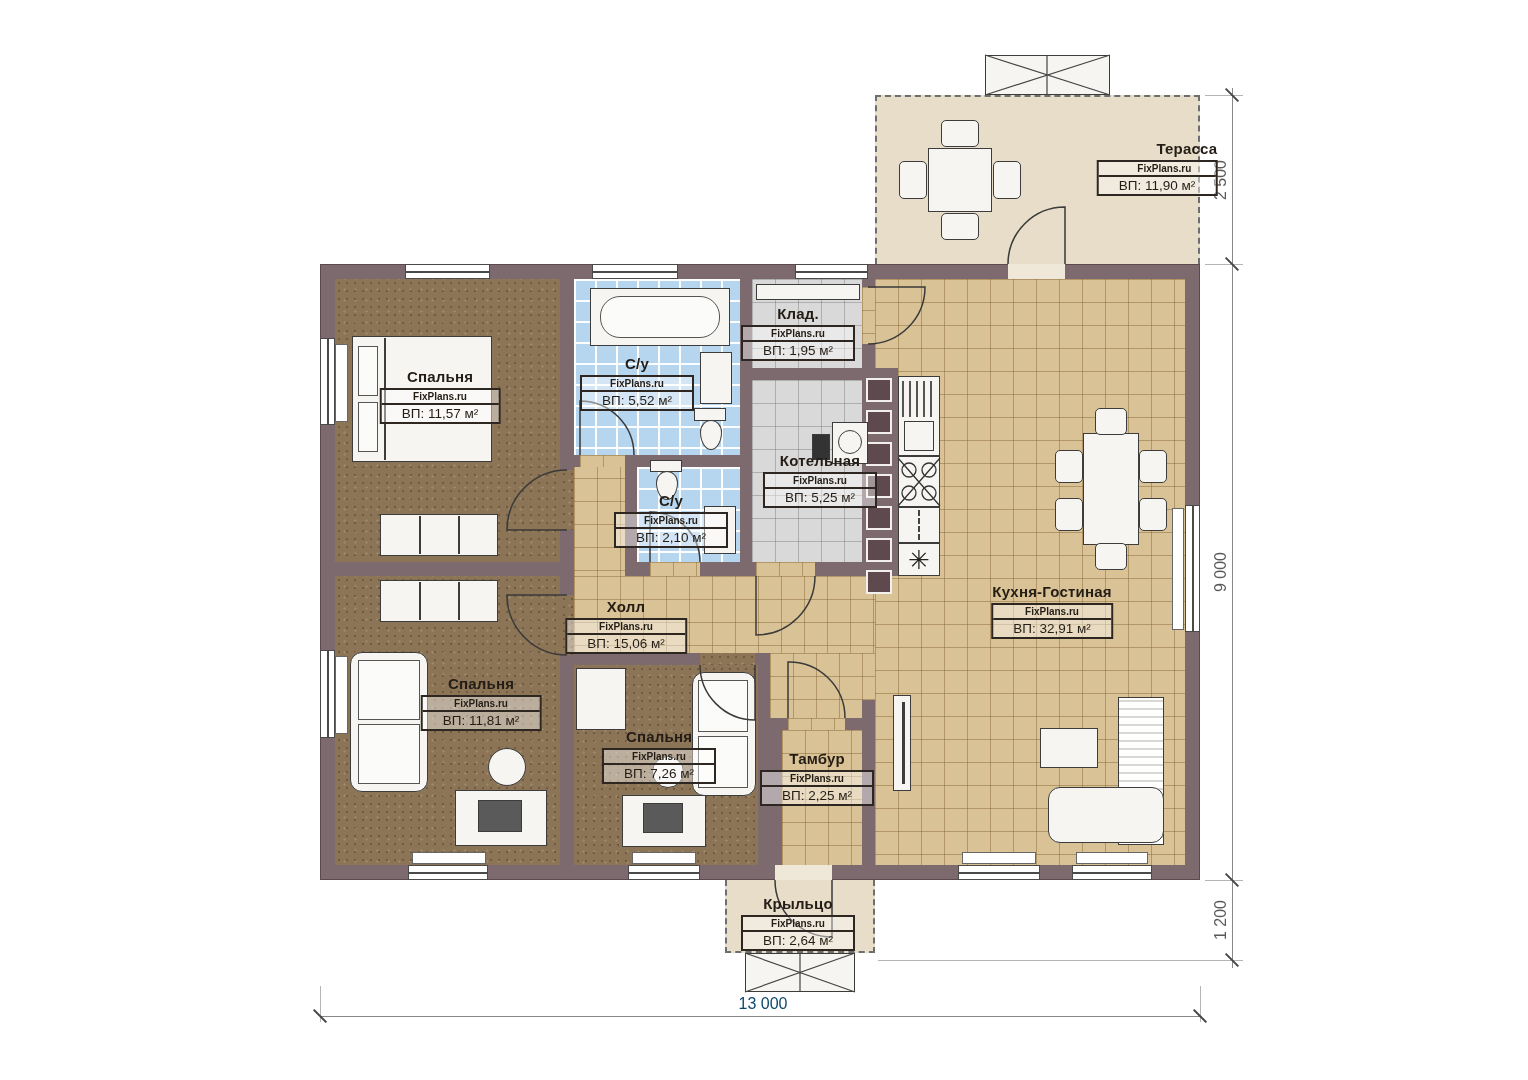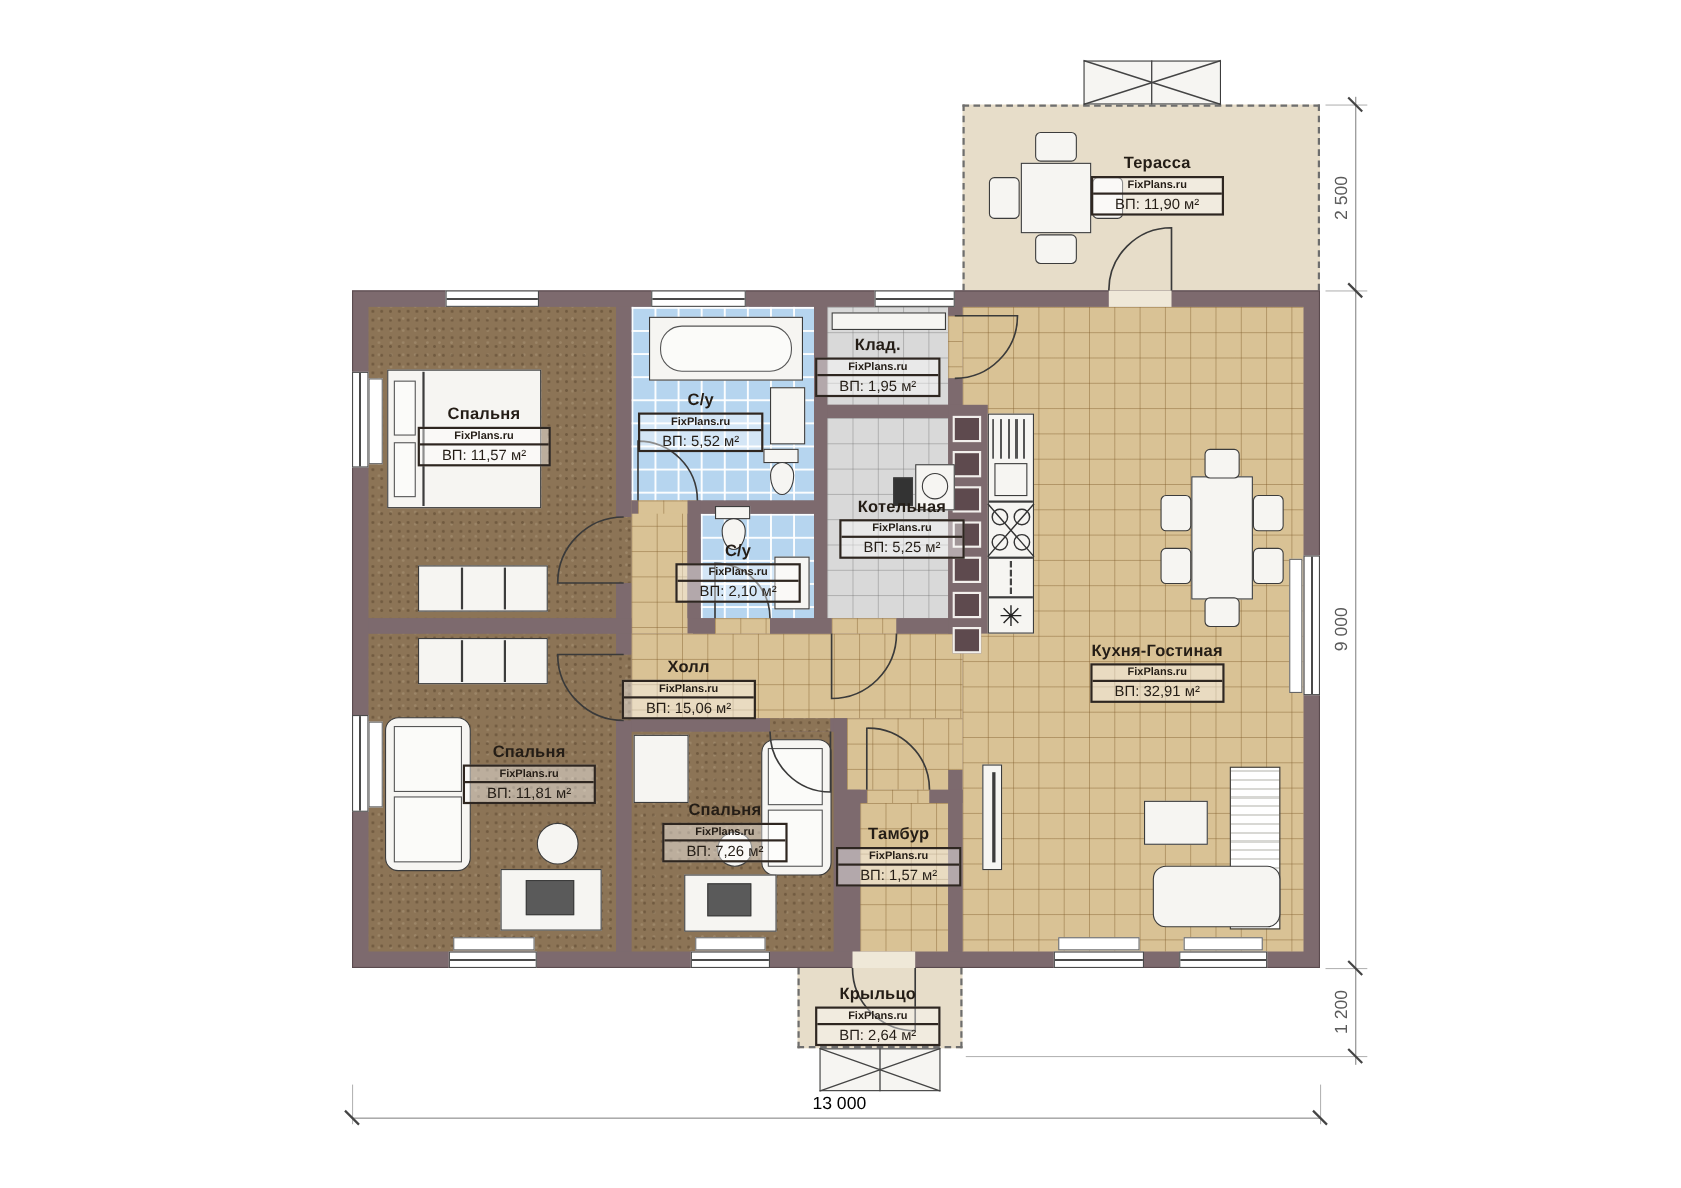--- a/index.html
+++ b/index.html
@@ -55,21 +55,21 @@
   .room-title{font-weight:bold;font-size:15px;margin-bottom:3px;letter-spacing:.2px;}
   .label-box{display:inline-block;border:2px solid #2e2620;background:rgba(255,255,255,.42);}
   .brand-row{font-size:10px;padding:1px 24px;border-bottom:2px solid #2e2620;font-weight:bold;}
   .area-row{font-size:13.5px;padding:1px 20px;}
   
   .dimline{position:absolute;background:#888;}
   .ext{position:absolute;background:#b5b5b5;}
   .tick{position:absolute;width:18px;height:2px;background:#444;transform:rotate(45deg);}
   .dim-v{position:absolute;color:#5a5a5a;font-size:16px;white-space:nowrap;
          transform:translate(-50%,-50%) rotate(-90deg);}
-  .dim-h{position:absolute;color:#000000;font-size:16px;white-space:nowrap;
+  .dim-h{position:absolute;color:#0c4a6e;font-size:16px;white-space:nowrap;
          transform:translate(-50%,-50%);}
   svg.overlay{position:absolute;left:0;top:0;z-index:30;pointer-events:none;}
 </style>
 </head>
 <body>
 
 <div class="plan">
 
   <div class="abs beige dash-t dash-l dash-r" style="left:875px;top:95px;width:325px;height:169px;"></div>
   <div class="abs beige dash-l dash-r dash-b" style="left:725px;top:880px;width:150px;height:73px;"></div>
@@ -242,21 +242,21 @@
         <circle cx="929" cy="470" r="7"></circle>
       <circle cx="909" cy="493" r="7"></circle>
         <circle cx="929" cy="493" r="7"></circle>
     </g>
     <g fill="none" stroke="#444" stroke-width="1.2">
       <path d="M985 55 L1110 95 M985 95 L1110 55 M1047 55 L1047 95"></path>
       <path d="M745 953 L855 992 M745 992 L855 953 M800 953 L800 992"></path>
     </g>
   </svg>
 
-  <div class="room-label" style="left:1052px;top:140px;">
+  <div class="room-label" style="left:1157px;top:140px;text-align:right;">
     <div class="room-title">Терасса</div>
     <div class="label-box">
       <div class="brand-row">FixPlans.ru</div>
       <div class="area-row">ВП: 11,90 м²</div>
     </div>
   </div>
 
   <div class="room-label" style="left:440px;top:368px;">
     <div class="room-title">Спальня</div>
     <div class="label-box">
@@ -326,21 +326,21 @@
     <div class="label-box">
       <div class="brand-row">FixPlans.ru</div>
       <div class="area-row">ВП: 7,26 м²</div>
     </div>
   </div>
 
   <div class="room-label" style="left:817px;top:750px;">
     <div class="room-title">Тамбур</div>
     <div class="label-box">
       <div class="brand-row">FixPlans.ru</div>
-      <div class="area-row">ВП: 1,57 м²</div>
+      <div class="area-row">ВП: 2,25 м²</div>
     </div>
   </div>
 
   <div class="room-label" style="left:798px;top:895px;">
     <div class="room-title">Крыльцо</div>
     <div class="label-box">
       <div class="brand-row">FixPlans.ru</div>
       <div class="area-row">ВП: 2,64 м²</div>
     </div>
   </div>

